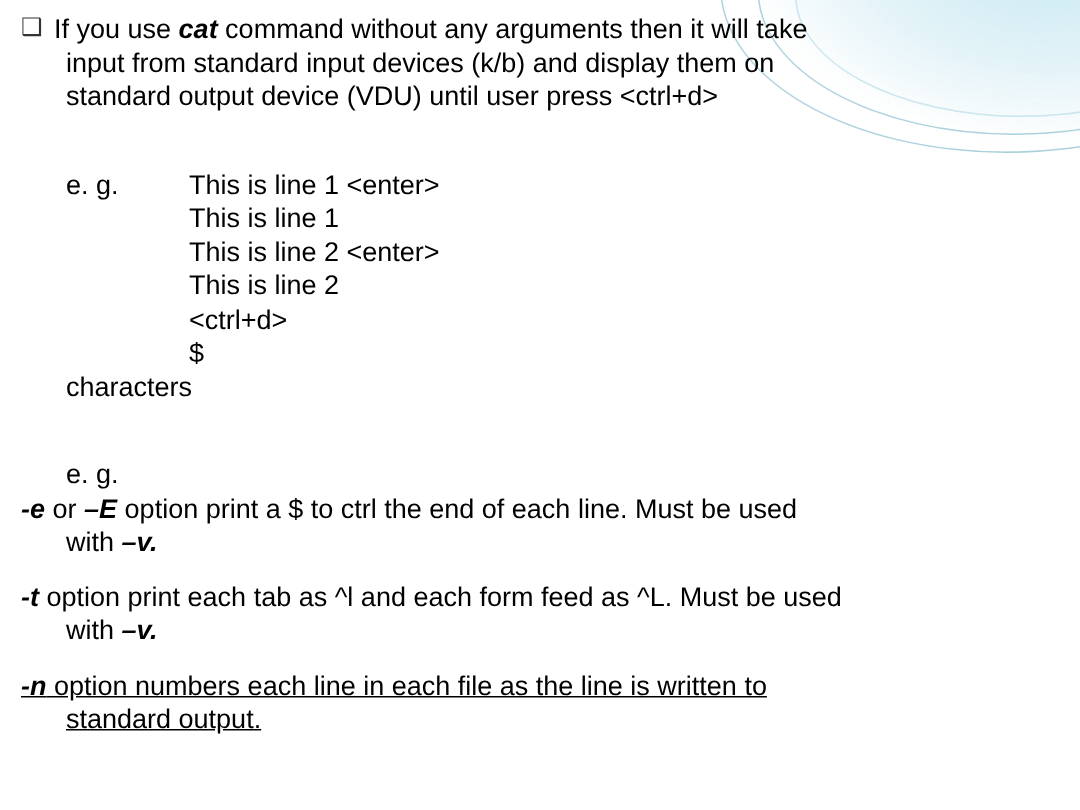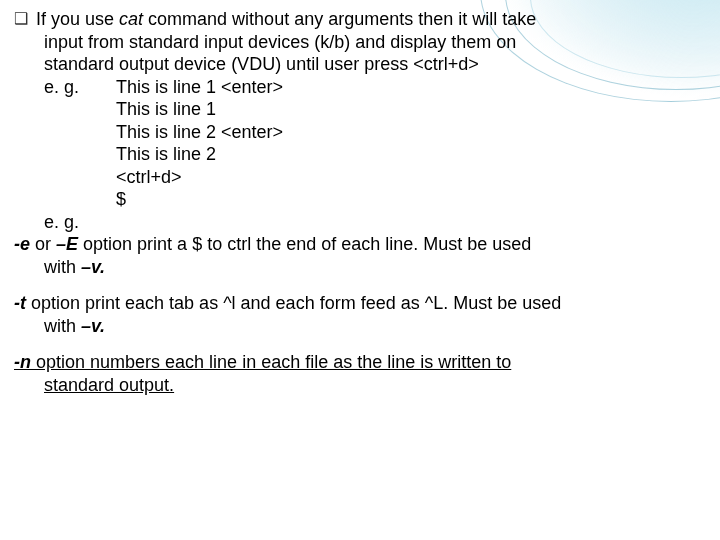--- a/index.html
+++ b/index.html
@@ -47,25 +47,26 @@
     flex: 0 0 22px;
     font-size: 16px;
     line-height: 1.4;
     color: #333;
   }
   .body { flex: 1; }
   .hang { padding-left: 30px; }  
   .eg-grid {
     display: grid;
     grid-template-columns: 58px auto;
-    column-gap: 14px;
+    column-gap: 24px;
+    margin-top: 36px;
   }
   .eg-label { white-space: nowrap; }
   .mono-col { white-space: pre; }
-  .cmd { font-style: italic; font-weight: normal; text-align: right; }
+  .cmd { font-style: italic; font-weight: bold; text-align: right; }
   .flag { font-style: italic; font-weight: bold; }
   .flagv { font-style: italic; font-weight: bold; }
 </style>
 </head>
 <body>
 
 <div class="wave">
   <div class="arc1"></div>
     <div class="arc2"></div>
     <div class="arc3"></div>
@@ -91,20 +92,21 @@
           <div class="mono-col">This is line 1 &lt;enter&gt;</div>
           <div class="mono-col">This is line 1</div>
           <div class="mono-col">This is line 2 &lt;enter&gt;</div>
           <div class="mono-col">This is line 2</div>
           <div class="mono-col">&lt;ctrl+d&gt;</div>
           <div class="mono-col">$</div>
         </div>
       </div>
     </div>
 
+    <div class="hang">characters</div>
     <div class="hang">
       <div class="eg-grid">
         <div class="eg-label">e. g.</div>
       </div>
     </div>
 
     <div>
       <span class="flag">-e</span><span> or </span><span class="flag">–E</span><span> option print a $ to ctrl the end of each line. Must be used</span>
     </div>
     <div class="hang">

